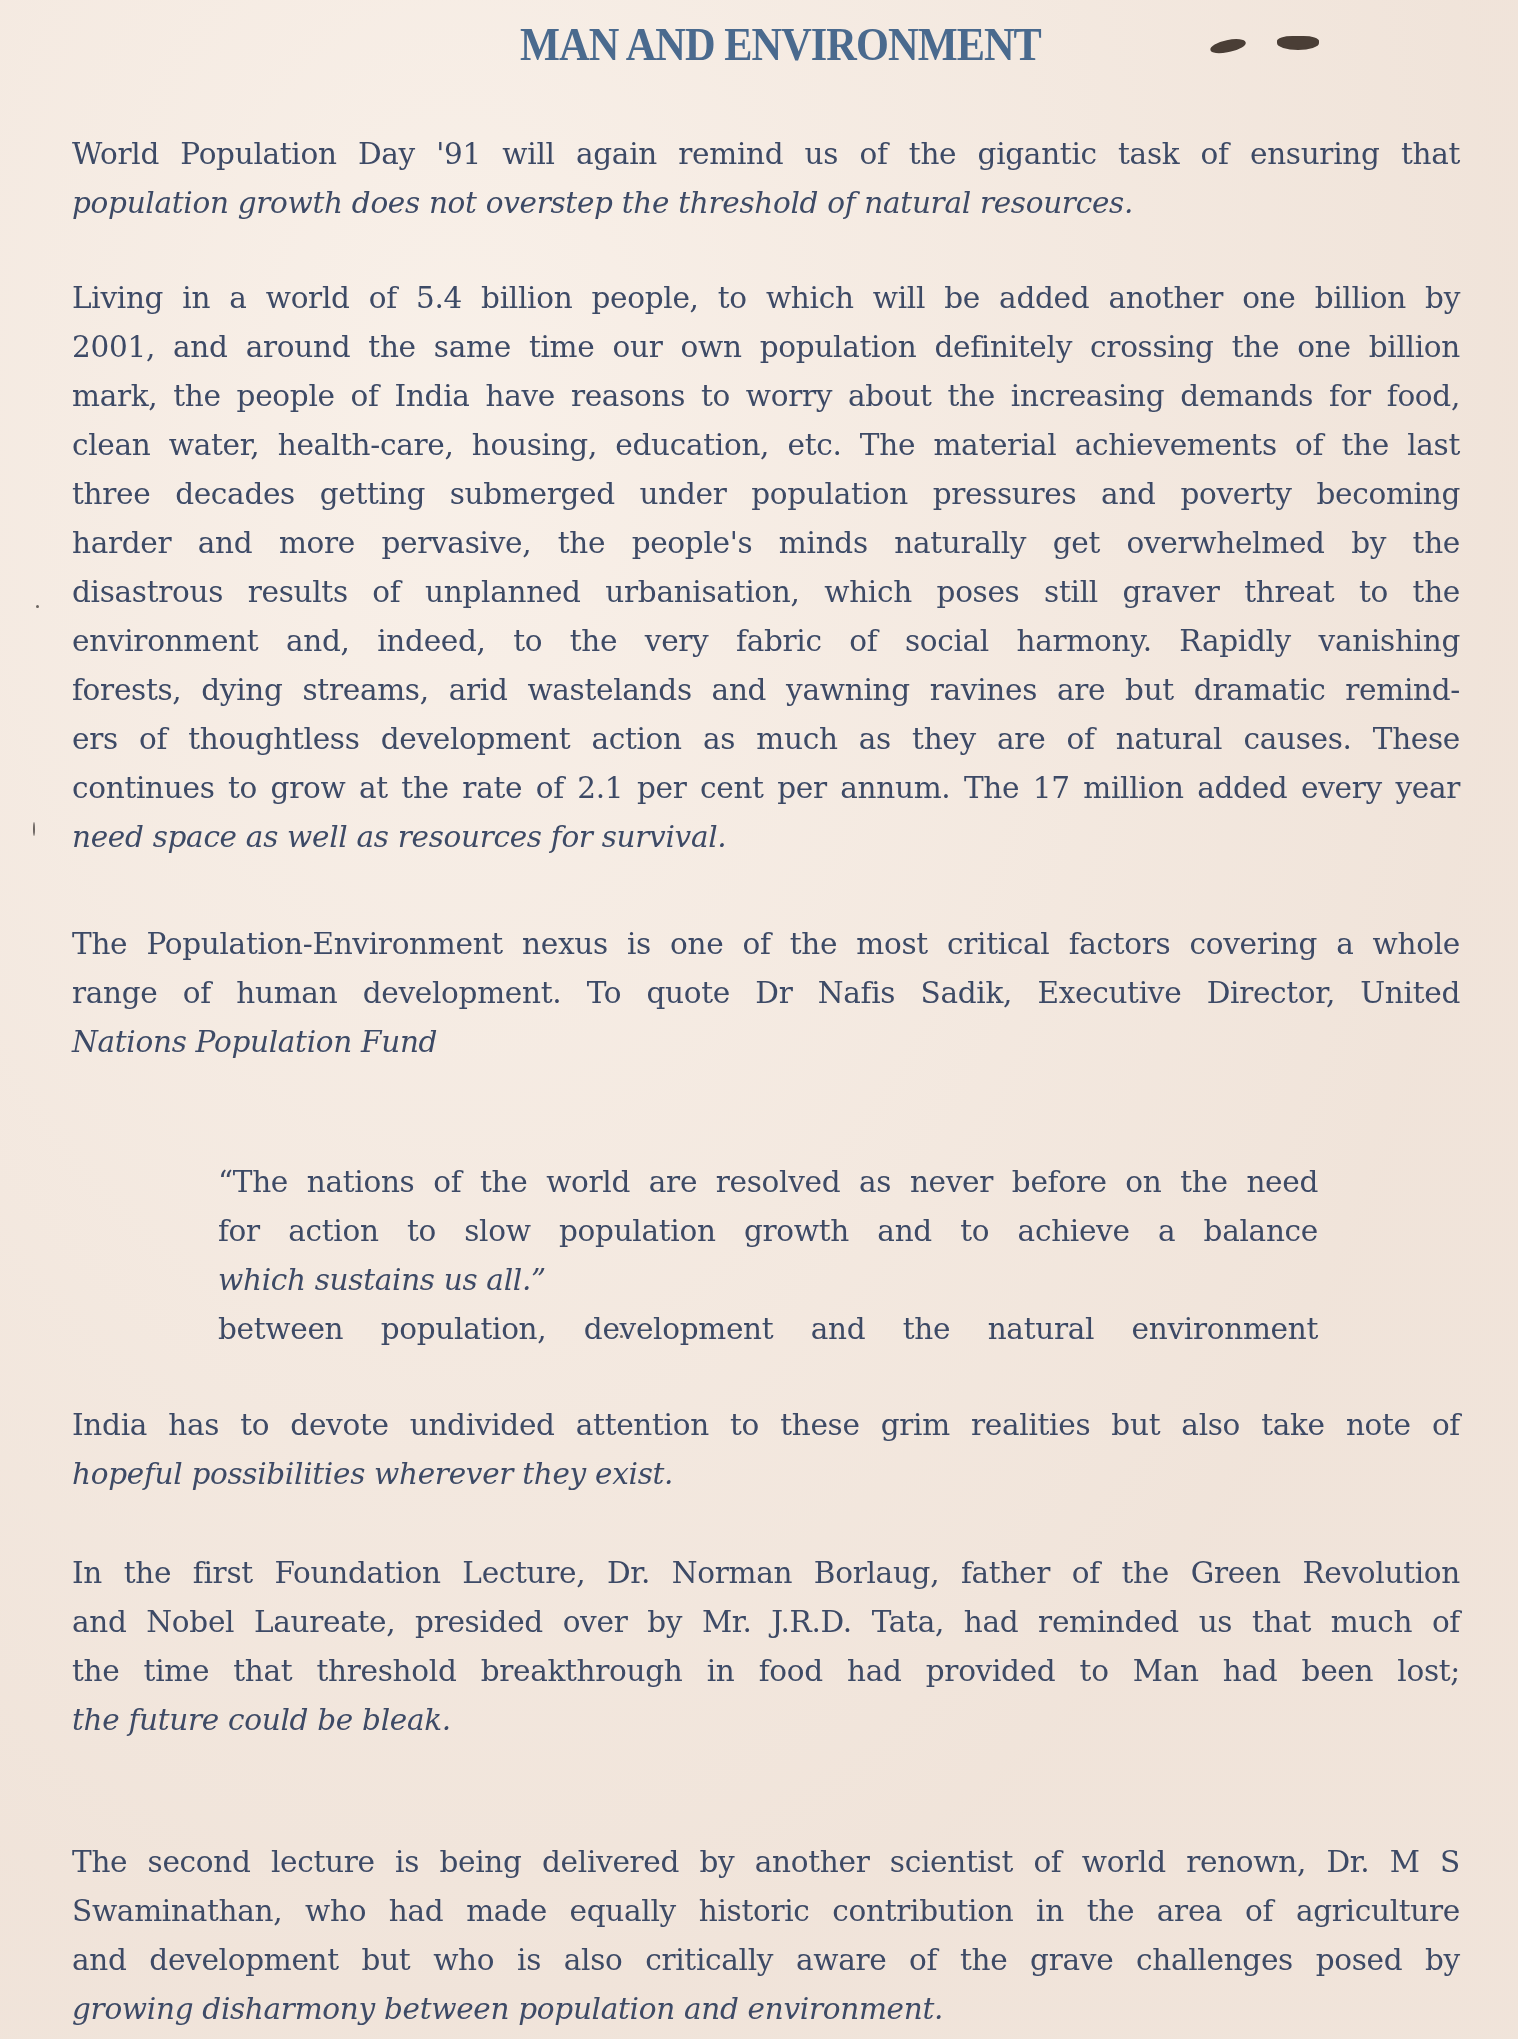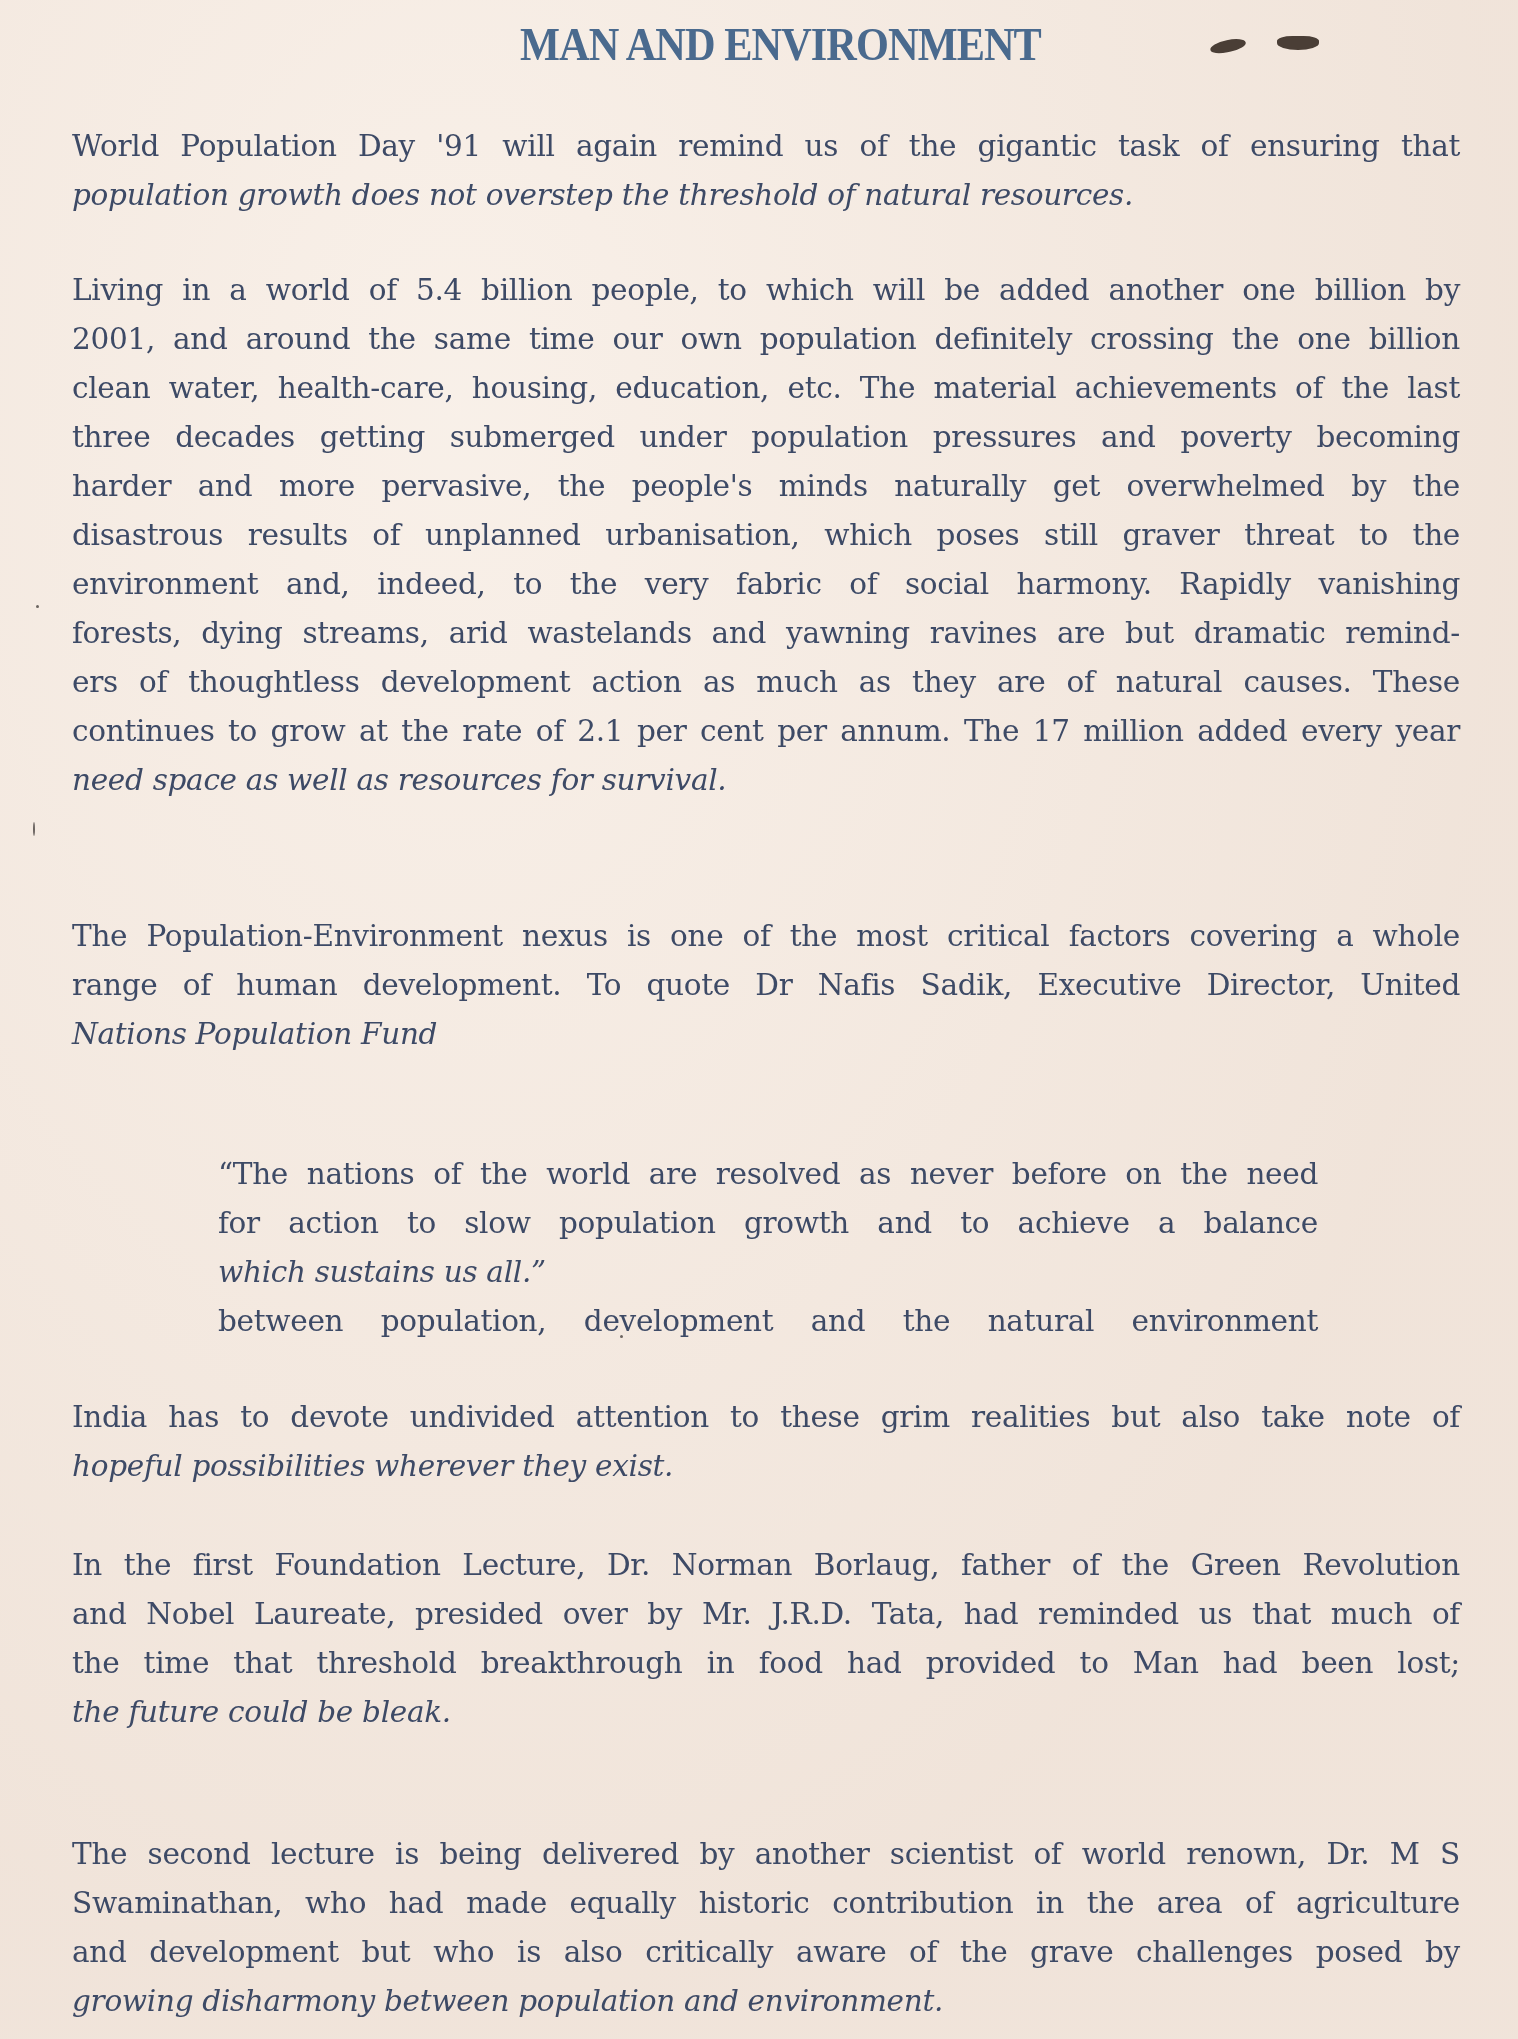--- a/index.html
+++ b/index.html
@@ -17,20 +17,21 @@
     font-weight: bold; font-size: 46px; letter-spacing: -1px;
     color: #4a6a8e; transform: scaleX(0.92); transform-origin: left;
   }
   .smudge { position: absolute; background: #4a3e36; border-radius: 50% 50% 45% 45%; }
   .smudge.a { left: 1210px; top: 40px; width: 36px; height: 12px; transform: rotate(-12deg); }
   .smudge.b { left: 1277px; top: 36px; width: 42px; height: 14px; border-radius: 40% 40% 55% 55%; }
   .p {
     position: absolute; left: 72px; width: 1388px;
     font-size: 29.5px; line-height: 49px; text-align: justify;
     letter-spacing: -0.3px;
+    margin-top: 8px;
   }
   .p .ln { display: block; text-align: justify; text-align-last: justify; white-space: nowrap; }
   .p .ln.last { text-align-last: left; font-style: italic; }
   .quote { left: 218px; width: 1100px; }
   .speck { position: absolute; background: #6b6460; border-radius: 50%; width: 3px; height: 3px; }
 </style>
 </head>
 <body>
 
 <div class="title">MAN AND ENVIRONMENT</div>
@@ -38,20 +39,21 @@
 <div class="smudge b"></div>
 
 <div class="p" style="top:122px">
   <span class="ln">World Population Day '91 will again remind us of the gigantic task of ensuring that</span>
   <span class="ln last">population growth does not overstep the threshold of natural resources.</span>
 </div>
 
 <div class="p" style="top:266px">
   <span class="ln">Living in a world of 5.4 billion people, to which will be added another one billion by</span>
   <span class="ln">2001, and around the same time our own population definitely crossing the one billion</span>
+  <span class="ln">mark, the people of India have reasons to worry about the increasing demands for food,</span>
   <span class="ln">clean water, health-care, housing, education, etc. The material achievements of the last</span>
   <span class="ln">three decades getting  submerged  under population pressures and poverty becoming</span>
   <span class="ln">harder and more pervasive, the people's minds naturally get overwhelmed by the</span>
   <span class="ln">disastrous results of unplanned urbanisation, which poses still graver threat to the</span>
   <span class="ln">environment and, indeed, to the very fabric of social harmony. Rapidly vanishing</span>
   <span class="ln">forests, dying streams, arid wastelands and yawning ravines are but dramatic remind-</span>
   <span class="ln">ers of thoughtless development action as much as they are of natural causes. These</span>
   <span class="ln">continues to grow at the rate of 2.1 per cent per annum. The 17 million added every year</span>
   <span class="ln last">need space as well as resources for survival.</span>
 </div>

